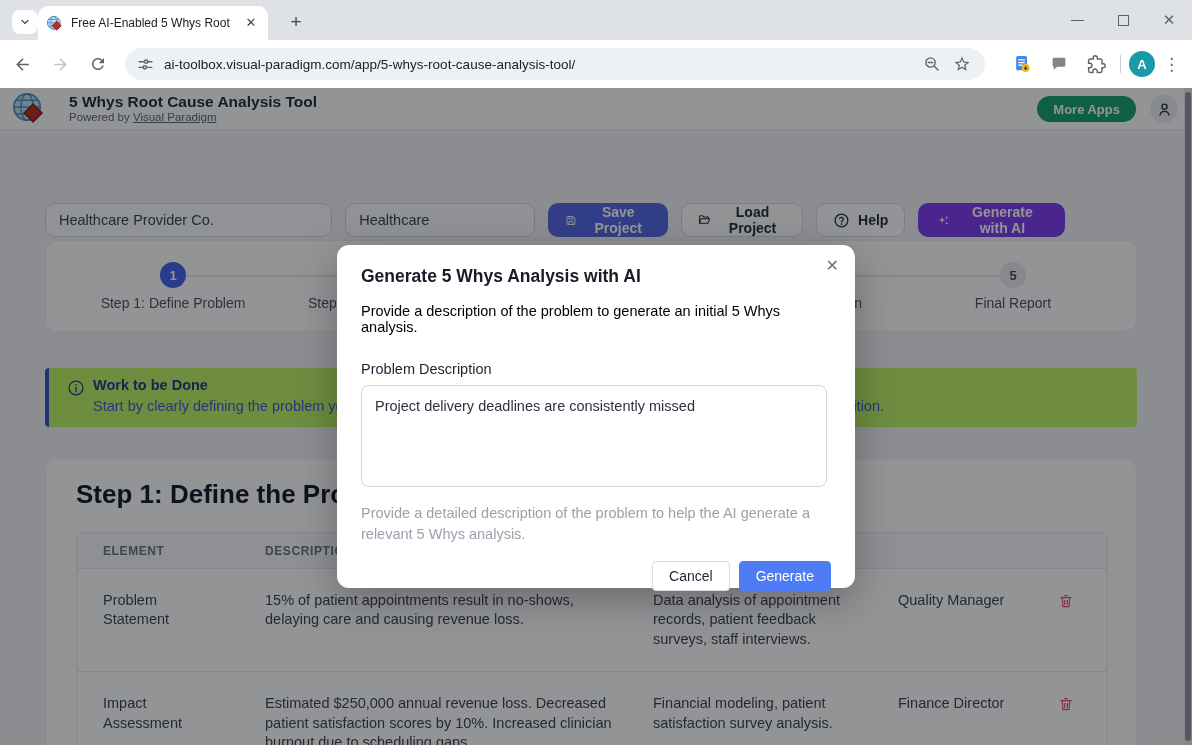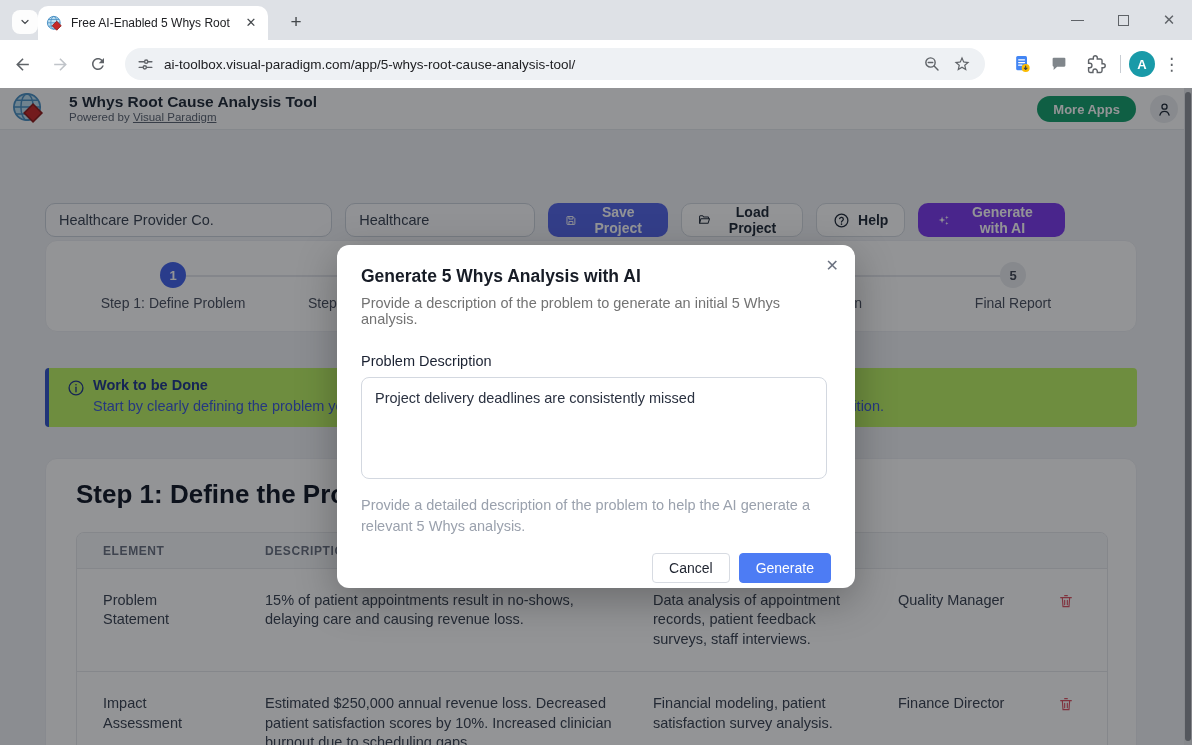--- a/index.html
+++ b/index.html
@@ -100,21 +100,21 @@
   .dim { position:absolute; inset:0; background:rgba(10,12,16,0.44); z-index:5; }
   .scrollbar { position:absolute; right:0; top:0; width:8px; height:657px; background:#e8eaed; z-index:1; }
   .scrollthumb { position:absolute; left:1px; top:4px; width:6px; height:649px; border-radius:3px; background:#8f9399; }
 
   
   .modal { position:absolute; left:337px; top:157px; width:518px; height:343px; background:#fff;
     border-radius:12px; box-shadow:0 12px 40px rgba(0,0,0,.28); z-index:10; padding:21px 24px; }
   .modal-close { position:absolute; right:16px; top:11px; background:none; border:none; font-size:16px;
     color:#6b7280; font-family:inherit; }
   .m-title { font-size:17.5px; font-weight:700; color:#171c26; }
-  .m-sub { margin-top:8px; font-size:14.5px; color:#737373; }
+  .m-sub { margin-top:16px; font-size:14.5px; color:#000000; }
   .m-label { margin-top:26px; font-size:14.5px; font-weight:500; color:#1b2232; }
   .m-textarea { margin-top:8px; width:466px; height:102px; border:1px solid #d3d8e0; border-radius:8px;
     resize:none; padding:10px 13px; font-size:14.5px; color:#2a3140; font-family:inherit; line-height:1.4; }
   .m-helper { margin-top:12px; width:450px; font-size:14.5px; color:#9aa1ad; line-height:1.45; }
   .m-footer { margin-top:16px; display:flex; justify-content:flex-end; gap:9px; }
   .mbtn { height:30px; border-radius:4px; font-size:14px; font-weight:500; font-family:inherit; padding:0 16px; }
   .mbtn.cancel { background:#fff; border:1px solid #d7dbe2; color:#1f2430; }
   .mbtn.generate { background:#4d7cf4; border:1px solid #4d7cf4; color:#ffffff; }
 
   svg { display:block; }

